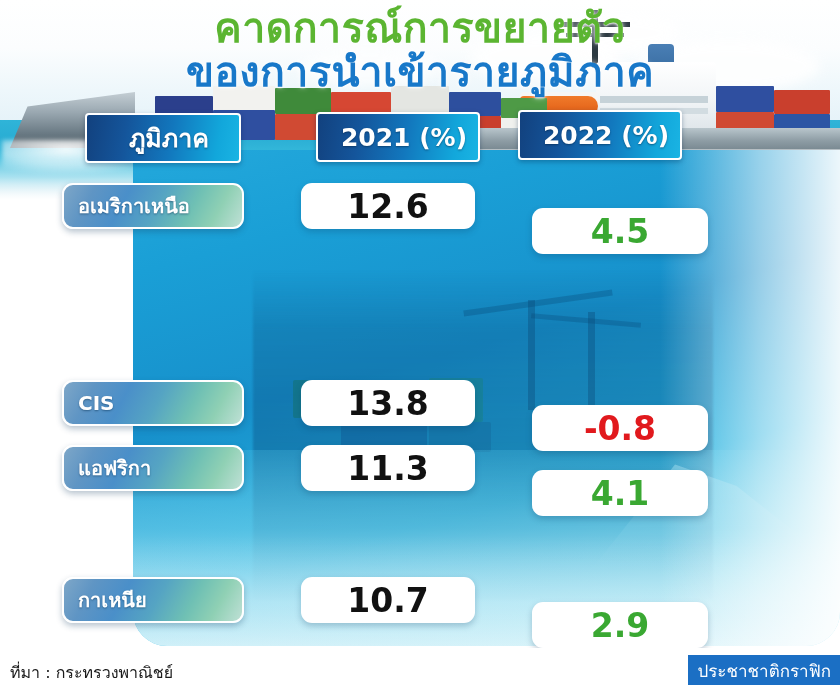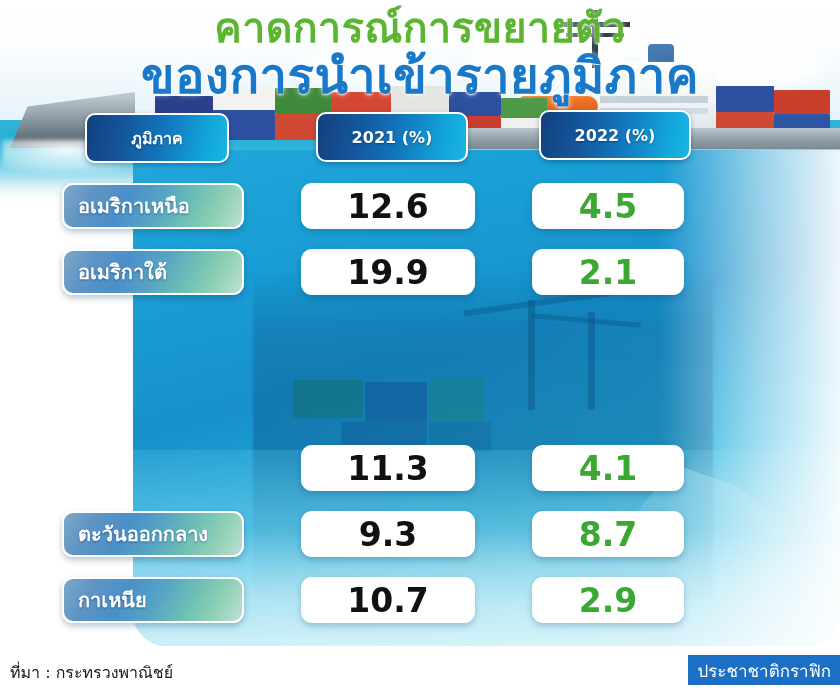--- a/index.html
+++ b/index.html
@@ -128,35 +128,36 @@
   
   .title{
     position:absolute;left:0;top:8px;width:840px;text-align:center;
     pointer-events:none;
   }
   .title-l1,.title-l2{
     display:block;font-weight:700;letter-spacing:.5px;line-height:1.02;
     text-shadow:0 1px 2px rgba(255,255,255,.9), 0 0 6px rgba(255,255,255,.8);
   }
   .title-l1{font-size:41px;color:#5bb531;}
-  .title-l2{font-size:49px;color:#1878c9;margin-top:2px;}
+  .title-l2{font-size:41px;color:#1878c9;margin-top:2px;}
 
   
   .hdr-pill{
-    position:absolute;height:46px;border-radius:10px;
+    position:absolute;height:46px;border-radius:4px;
     background:linear-gradient(100deg,#12417e 0%,#14559b 26%,#1277bd 55%,#12a7db 85%,#1ab4e3 100%);
     border:2px solid #ffffff;
     box-shadow:0 2px 5px rgba(0,40,80,.35);
     display:flex;align-items:center;justify-content:center;
-    color:#ffffff;font-weight:700;font-size:16px;
+    color:#ffffff;font-weight:700;font-size:25px;
     text-shadow:0 1px 2px rgba(0,30,60,.5);
+    padding-left:12px;
   }
   .hdr-region{left:85px;top:113px;width:140px;}
   .hdr-2021{left:316px;top:112px;width:148px;}
-  .hdr-2022{left:539px;top:110px;width:148px;}
+  .hdr-2022{left:518px;top:110px;width:148px;}
 
   
   .rows{position:absolute;left:0;top:0;width:840px;height:691px;}
   .row{position:absolute;left:0;width:840px;height:46px;}
 
   .region-pill{
     position:absolute;left:62px;width:182px;height:46px;border-radius:11px;
     background:linear-gradient(118deg,#7ea7c8 0%,#5f95c4 16%,#4a8fc9 34%,#55a4c3 52%,#6fc0b4 70%,#8fd0b4 84%,#bfe0d6 100%);
     border:2px solid #ffffff;
     box-shadow:0 3px 6px rgba(20,60,95,.30);
@@ -167,21 +168,21 @@
     white-space:nowrap;
   }
   .val-pill{
     position:absolute;height:46px;border-radius:11px;
     background:#ffffff;
     box-shadow:0 3px 6px rgba(10,60,100,.25);
     display:flex;align-items:center;justify-content:center;
     font-weight:700;font-size:33px;
   }
   .v2021{left:301px;width:174px;color:#111111;}
-  .v2022{left:532px;width:152px;}
+  .v2022{left:532px;width:176px;margin-top:25px;}
   .pos{color:#3aa832;}
   .neg{color:#e1191d;}
 
   
   .footer{
     position:absolute;left:0;top:648px;width:840px;height:43px;background:#ffffff;
   }
   .source{
     position:absolute;left:10px;top:660px;
     font-size:16px;color:#1a1a1a;font-weight:400;white-space:nowrap;
@@ -271,33 +272,29 @@
   <div class="hdr-pill hdr-region">ภูมิภาค</div>
   <div class="hdr-pill hdr-2021">2021  (%)</div>
   <div class="hdr-pill hdr-2022">2022 (%)</div>
 
   <div class="rows" id="rows">
       <div class="row" style="top: 183px;">
         <div class="region-pill">อเมริกาเหนือ</div>
         <div class="val-pill v2021">12.6</div>
         <div class="val-pill v2022 pos">4.5</div>
       </div>
-      <div class="row" style="top: 249px;">
-        <div class="region-pill">อเมริกาใต้</div>
-        <div class="val-pill v2021">19.9</div>
-        <div class="val-pill v2022 pos">2.1</div>
+      <div class="row" style="top: 380px;">
+        <div class="region-pill">CIS</div>
+        <div class="val-pill v2021">13.8</div>
+        <div class="val-pill v2022 neg">-0.8</div>
       </div>
       <div class="row" style="top: 445px;">
+        <div class="region-pill">แอฟริกา</div>
         <div class="val-pill v2021">11.3</div>
         <div class="val-pill v2022 pos">4.1</div>
-      </div>
-      <div class="row" style="top: 511px;">
-        <div class="region-pill">ตะวันออกกลาง</div>
-        <div class="val-pill v2021">9.3</div>
-        <div class="val-pill v2022 pos">8.7</div>
       </div>
       <div class="row" style="top: 577px;">
         <div class="region-pill">กาเหนีย</div>
         <div class="val-pill v2021">10.7</div>
         <div class="val-pill v2022 pos">2.9</div>
       </div>
     </div>
 
   <div class="footer"></div>
   <div class="source">ที่มา : กระทรวงพาณิชย์</div>

